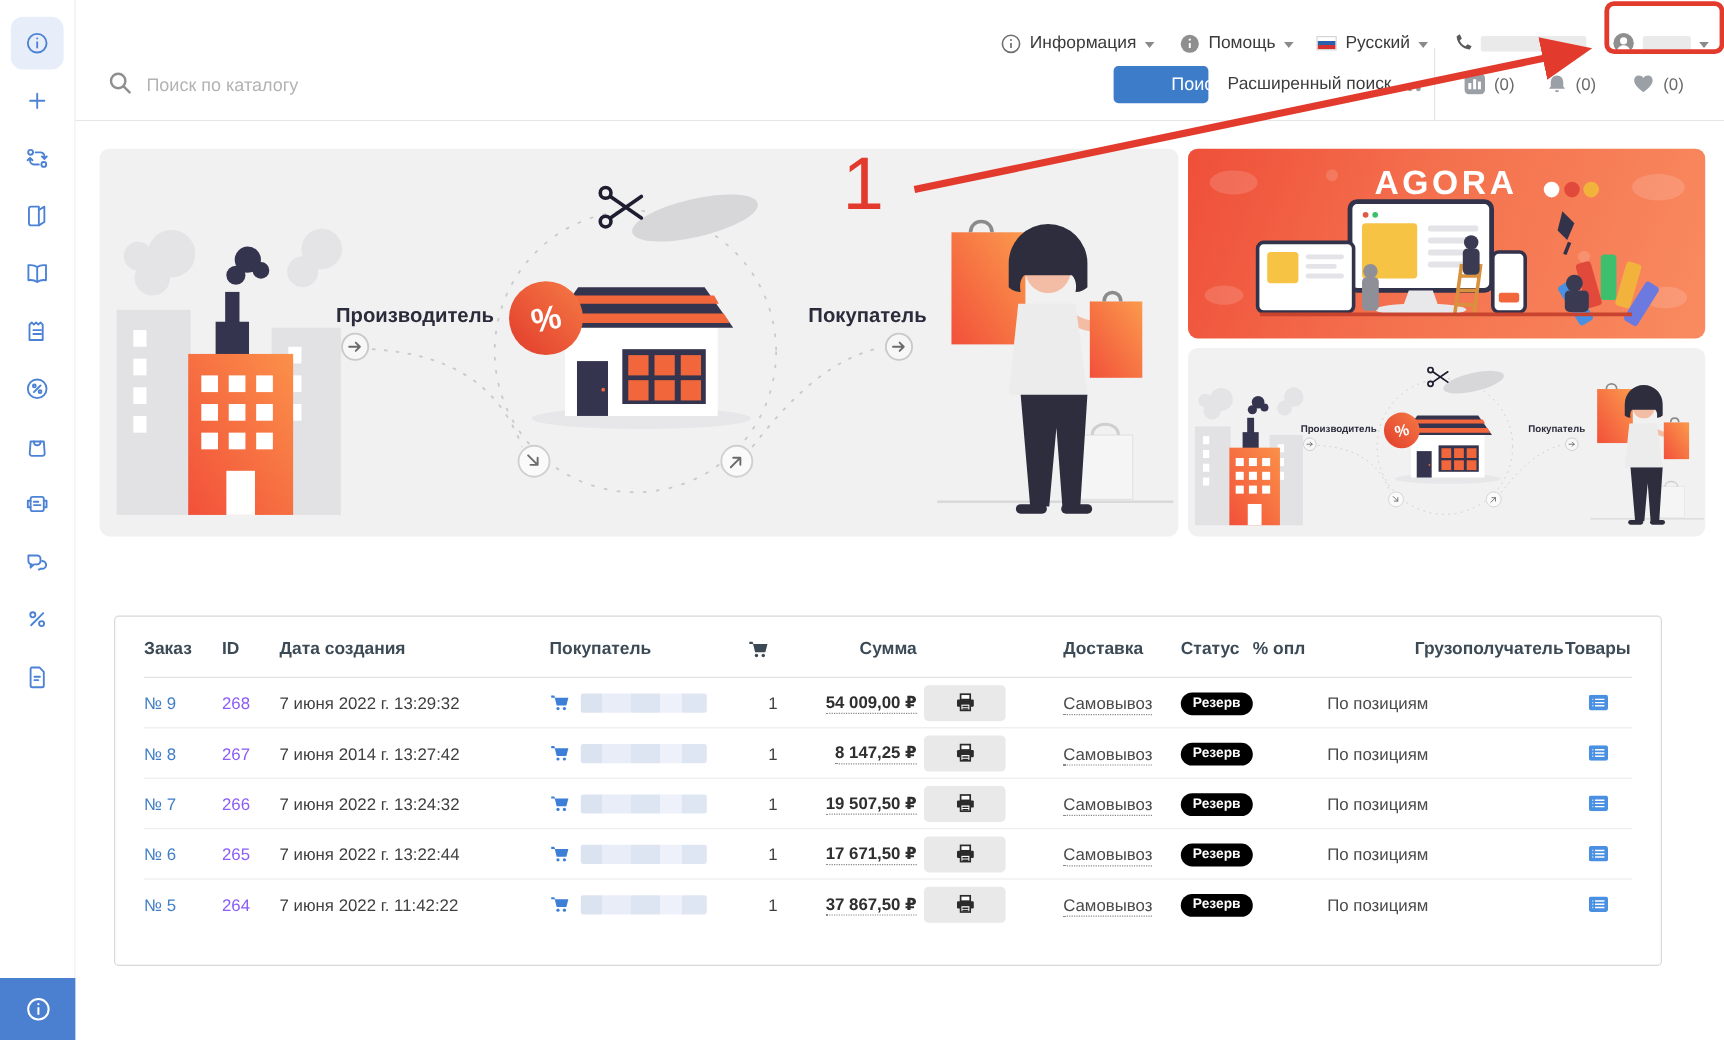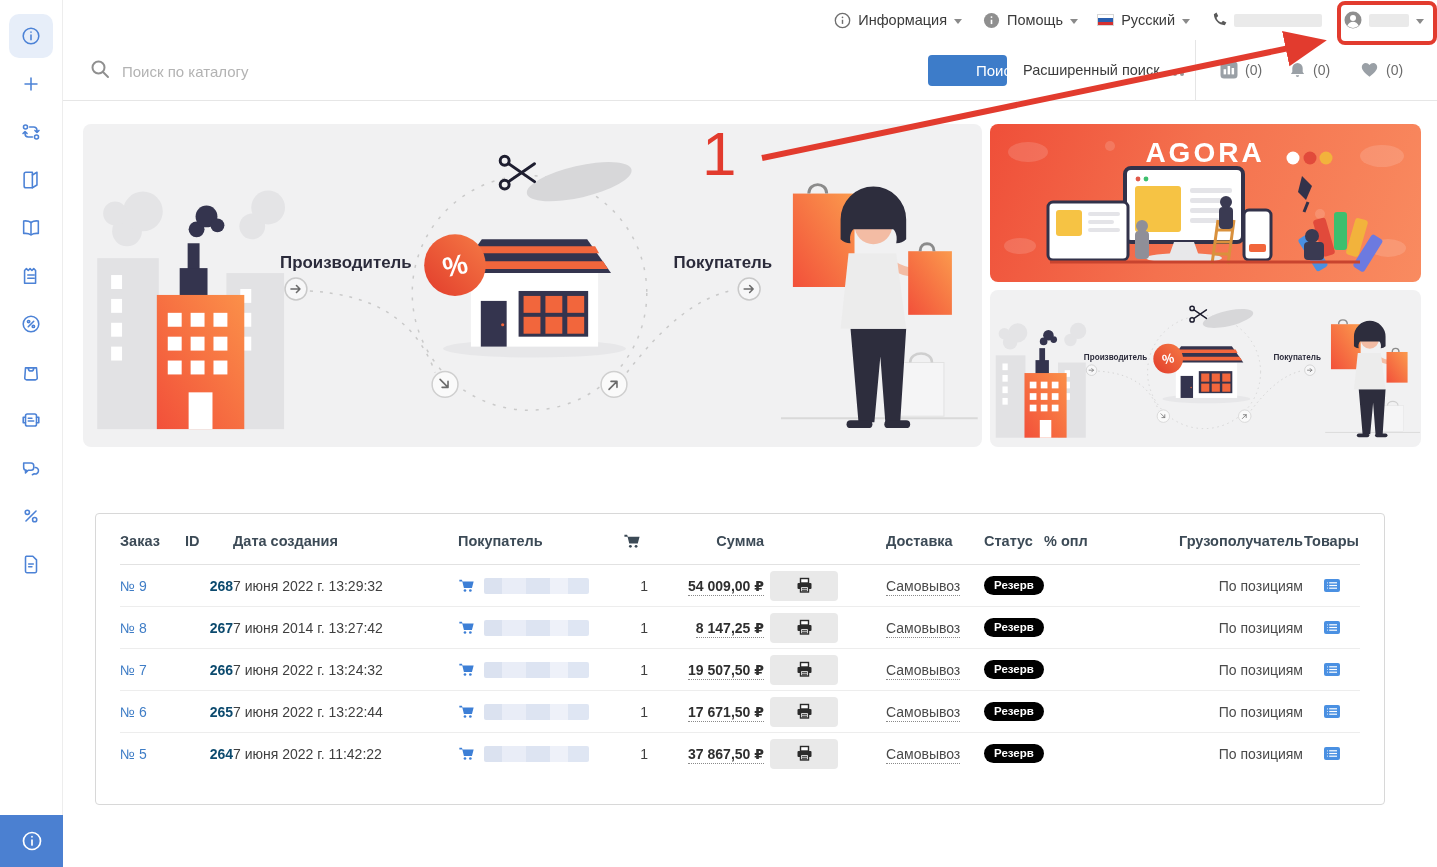--- a/index.html
+++ b/index.html
@@ -11,21 +11,21 @@
   
   .sidebar{position:absolute;left:0;top:0;width:63px;height:867px;background:#fff;border-right:1px solid #ededed;box-sizing:border-box;}
   .side-items{display:flex;flex-direction:column;align-items:center;padding-top:14px;gap:4px;}
   .side-item{width:44px;height:44px;display:flex;align-items:center;justify-content:center;border-radius:10px;cursor:pointer;}
   .side-item.active{background:#e7eef9;}
   .side-item svg{width:22px;height:22px;stroke:#4c82d6;fill:none;stroke-width:1.7;stroke-linecap:round;stroke-linejoin:round;}
   .side-footer{position:absolute;left:0;bottom:0;width:63px;height:52px;background:#4b80d1;display:flex;align-items:center;justify-content:center;cursor:pointer;}
   .side-footer svg{width:24px;height:24px;stroke:#fff;fill:none;stroke-width:1.7;stroke-linecap:round;}
   
   .topbar{position:absolute;left:63px;top:0;right:0;height:40px;}
-  .menu{position:absolute;top:0;height:40px;display:flex;align-items:center;gap:7px;font-size:14.5px;color:#3a3a3a;cursor:pointer;white-space:nowrap;}
+  .menu{position:absolute;top:16px;height:40px;display:flex;align-items:center;gap:7px;font-size:14.5px;color:#3a3a3a;cursor:pointer;white-space:nowrap;}
   .caret{width:0;height:0;border-left:4.5px solid transparent;border-right:4.5px solid transparent;border-top:5px solid #8a8a8a;margin-top:2px;}
   .m-info{right:475px;}
   .m-help{right:359px;}
   .m-lang{right:247px;}
   .m-phone{right:115px;}
   .m-user{right:7px;width:86px;}
   .flag{width:17px;height:12px;border:1px solid #d6d6d6;box-sizing:border-box;
     background:linear-gradient(#fff 0 33%,#2a5fae 33% 66%,#d53030 66% 100%);}
   .blur-gray{height:13px;background:#eaeaea;border-radius:2px;}
   
@@ -49,33 +49,33 @@
   .orders-title{position:absolute;left:21px;top:368px;font-size:25px;color:#4c4c4c;font-weight:400;}
   
   .orders-card{position:absolute;left:32px;top:412px;width:1290px;height:292px;border:1px solid #d8d8d8;border-radius:4px;background:#fff;box-sizing:border-box;}
   .ogrid{display:grid;grid-template-columns:65px 48px 225px 158px 32px 116px 110px 110px 60px 62px 197px 1fr;align-items:center;margin:0 24px;}
   .orders-header{height:51px;border-bottom:1px solid #e2e2e2;font-weight:700;font-size:14.5px;color:#3c4a56;padding-top:3px;box-sizing:border-box;}
   .orow{height:41px;border-bottom:1px solid #ededed;font-size:14px;}
   .orow:last-child{border-bottom:none;}
   .t-right{text-align:right;} .t-center{text-align:center;display:flex;justify-content:center;}
   .h-delivery,.c-delivery{padding-left:12px;}
   .c-order a{color:#3f7dc6;text-decoration:none;cursor:pointer;}
-  .c-id{font-weight:700;color:#0c4a6e;text-align:right;}
+  .c-id{font-weight:400;color:#8b5cf6;}
   .c-date{color:#3f3f3f;}
   .c-buyer{display:flex;align-items:center;gap:9px;cursor:pointer;}
   .buyer-blur{width:105px;height:16px;border-radius:2px;
     background:linear-gradient(90deg,#dbe2f0 0 18px,#e9edf7 18px 42px,#dde4f2 42px 66px,#eef1f9 66px 84px,#dfe6f3 84px 100%);}
   .c-qty{text-align:right;color:#3f3f3f;}
   .c-amount{text-align:right;}
   .amount{font-weight:700;color:#2f2f2f;border-bottom:1px dotted #8a8a8a;padding-bottom:1px;cursor:pointer;white-space:nowrap;text-align:right;}
   .c-print{display:flex;}
   .print-btn{margin-left:6px;width:68px;height:30px;background:#e9e9e9;border:none;border-radius:4px;display:flex;align-items:center;justify-content:center;cursor:pointer;}
   .dotted{color:#4a4a4a;border-bottom:1px dotted #8a8a8a;padding-bottom:1px;cursor:pointer;white-space:nowrap;}
   .badge{display:inline-block;background:#000000;color:#fff;font-size:11.5px;font-weight:700;padding:3px 10px 4px;border-radius:11px;}
-  .c-consignee{text-align:right;color:#4a4a4a;}
+  .c-consignee{color:#4a4a4a;}
   .c-goods{display:flex;justify-content:center;cursor:pointer;}
   
   .annot-layer{position:absolute;left:0;top:0;width:1437px;height:867px;pointer-events:none;z-index:90;}
   .annot-one{position:absolute;left:702px;top:118px;font-size:62px;color:#e23b2e;z-index:91;pointer-events:none;}
   .annot-box{position:absolute;left:1337px;top:1px;width:92px;height:36px;border:4px solid #e23b2e;border-radius:8px;z-index:91;pointer-events:none;}
   .hidden-defs{position:absolute;width:0;height:0;overflow:hidden;}
   .agora-logo{font-weight:700;letter-spacing:3px;}
 </style>
 </head>
 <body>

